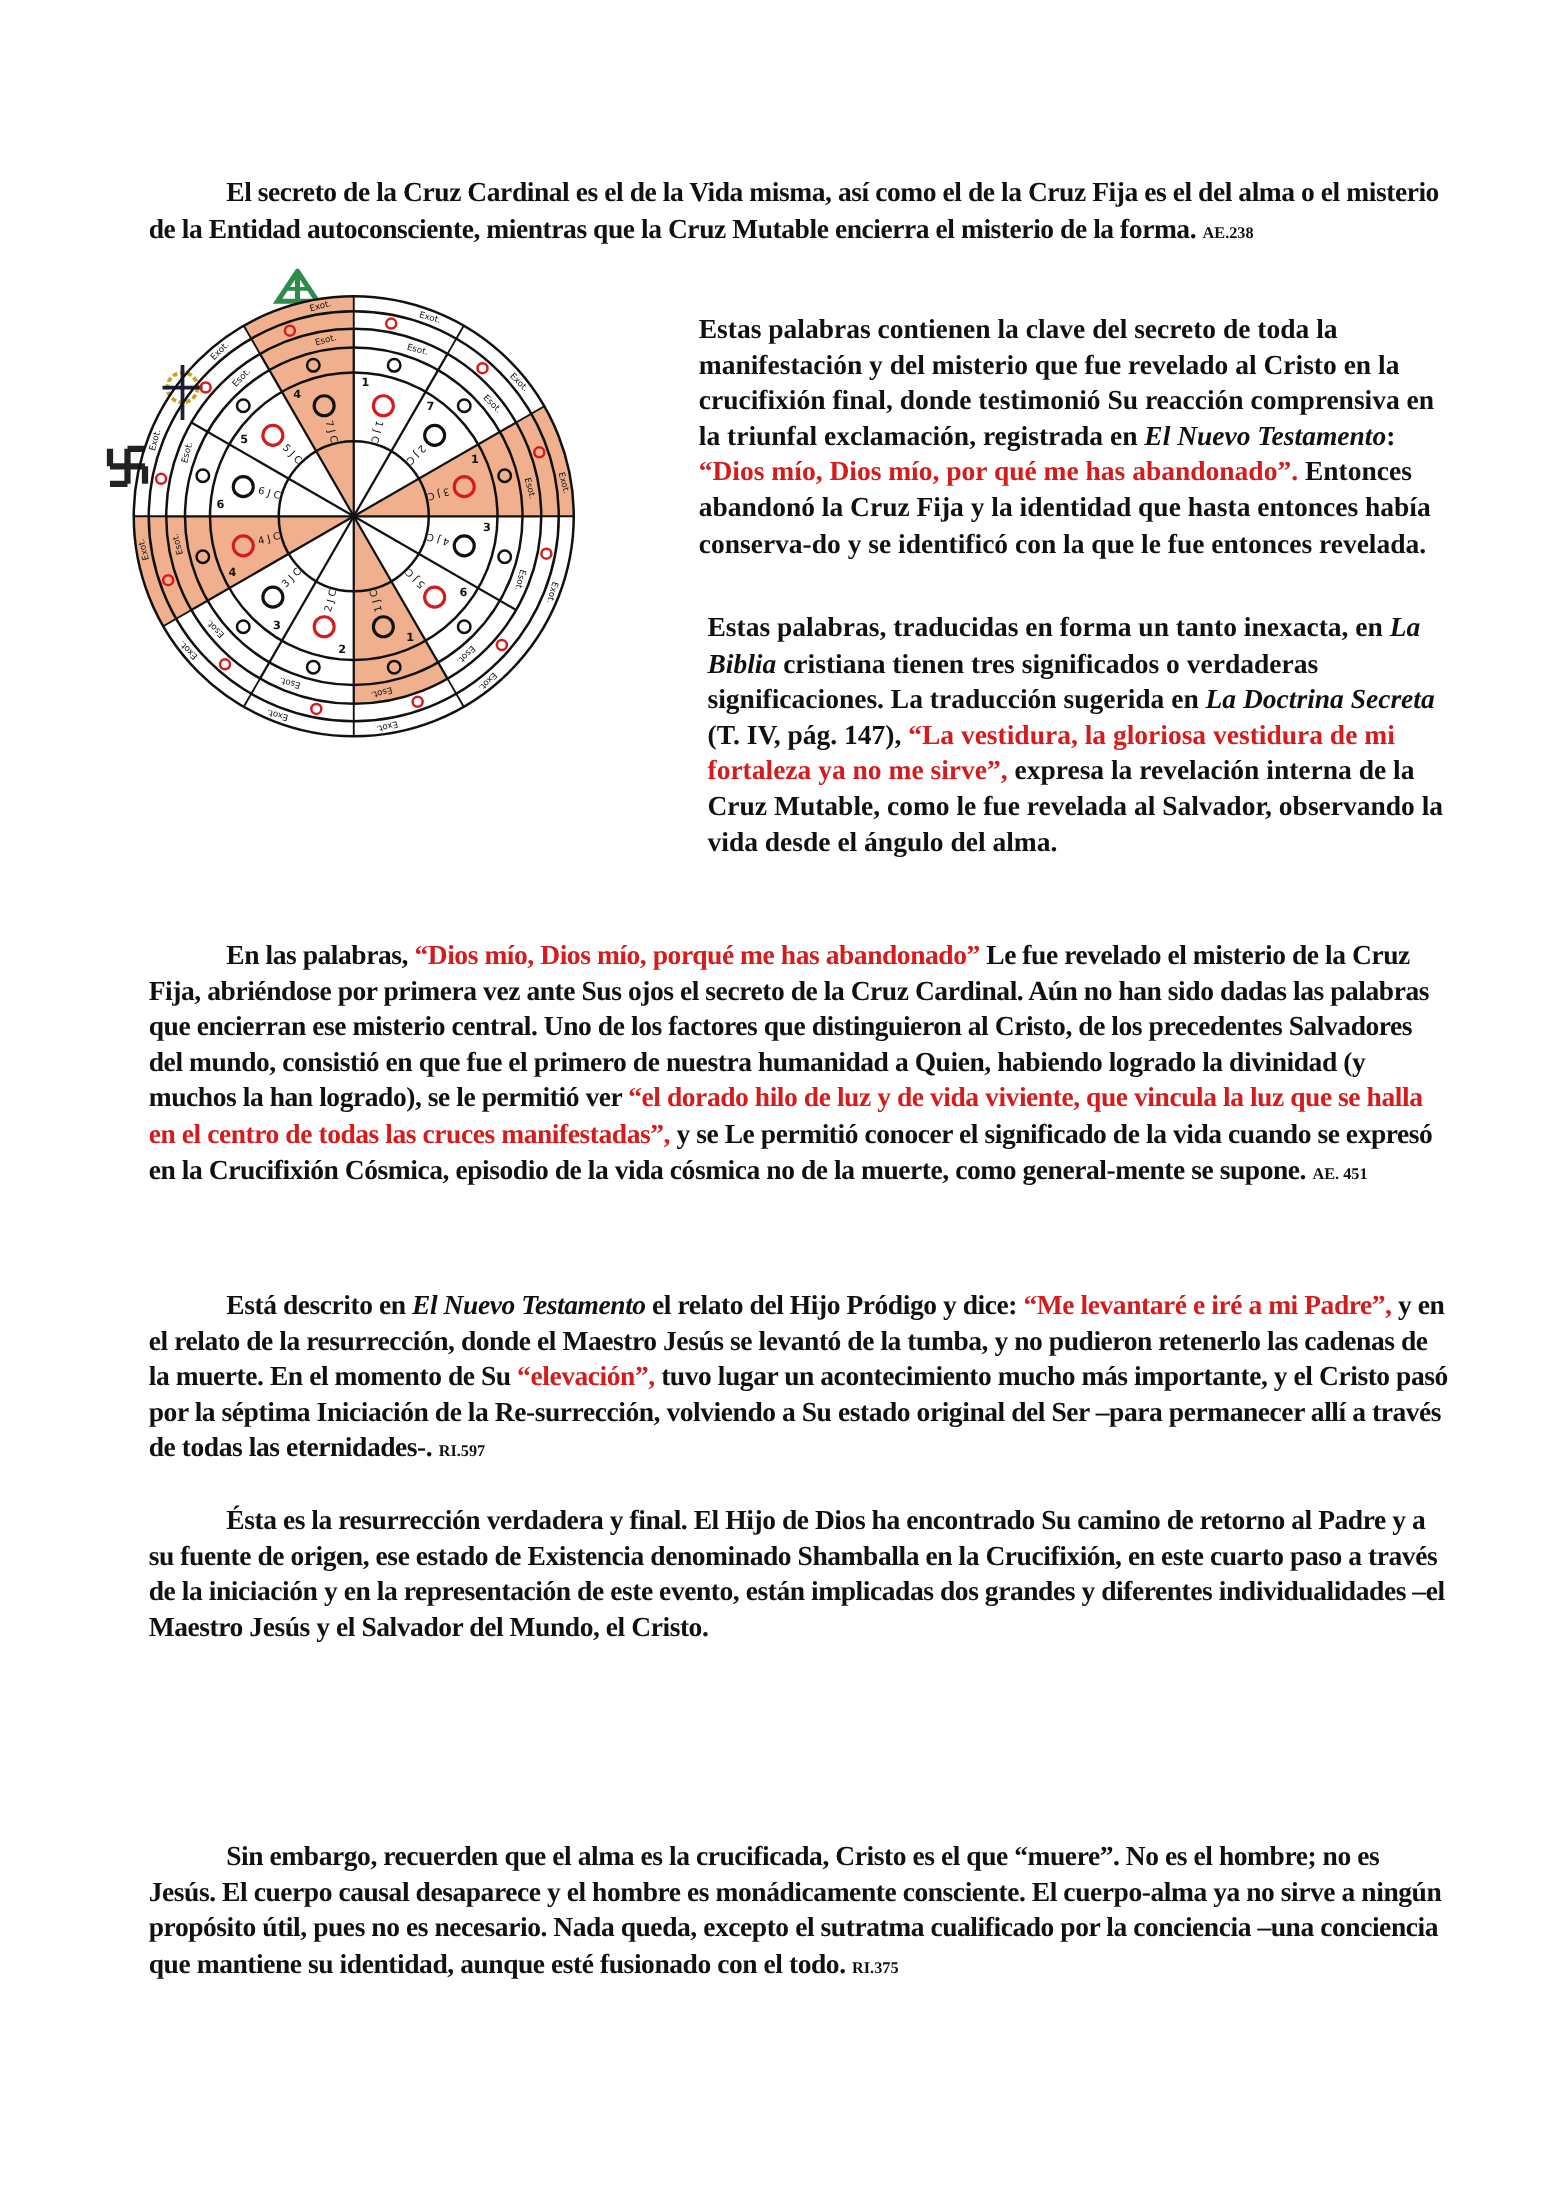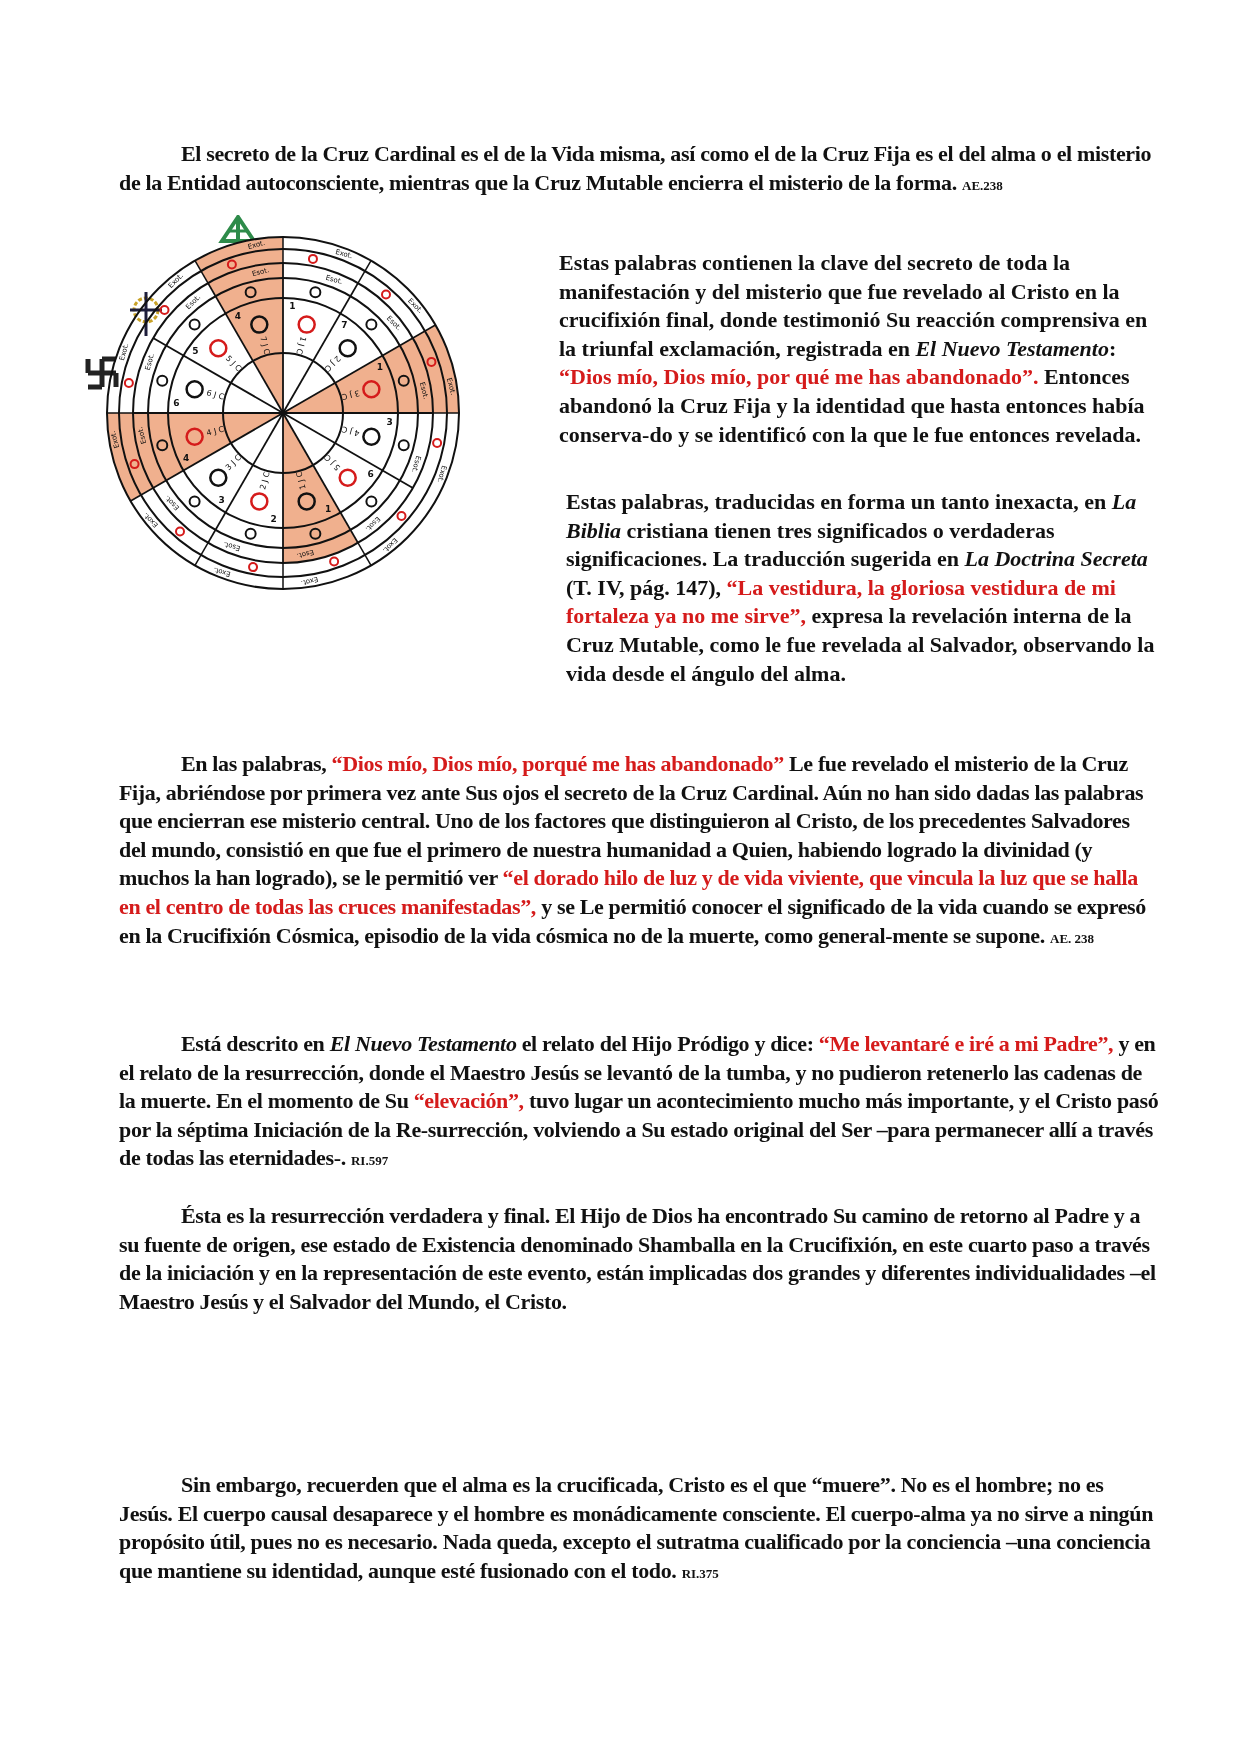--- a/index.html
+++ b/index.html
@@ -183,21 +183,21 @@
 <div class="col" style="top:233px; left:559px;margin-top:16px;">
   <span>Estas palabras contienen la clave del secreto de toda la manifestación y del misterio que fue revelado al Cristo en la crucifixión final, donde testimonió Su reacción comprensiva en la triunfal exclamación, registrada en </span><span class="it">El Nuevo Testamento</span><span>: </span><span class="red">“Dios mío, Dios mío, por qué me has abandonado”.</span><span> Entonces abandonó la Cruz Fija y la identidad que hasta entonces había conserva-do y se identificó con la que le fue entonces revelada.</span>
 </div>
 
 <div class="col" style="top:488px; left:566px; width:594px;">
   <span>Estas palabras, traducidas en forma un tanto inexacta, en </span><span class="it">La Biblia</span><span> cristiana tienen tres significados o verdaderas significaciones. La traducción sugerida en </span><span class="it">La Doctrina Secreta</span><span> (T. IV, pág. 147), </span><span class="red">“La vestidura, la gloriosa vestidura de mi fortaleza ya no me sirve”,</span><span> expresa la revelación interna de la Cruz Mutable, como le fue revelada al Salvador, observando la vida desde el ángulo del alma.</span>
 </div>
 
 <div class="para" style="top:750px;">
   <span class="indent"></span><span>En las palabras, </span><span class="red">“Dios mío, Dios mío, porqué me has abandonado”</span><span> Le fue revelado el misterio de la Cruz Fija, abriéndose por primera vez ante Sus ojos el secreto de la Cruz Cardinal. Aún no han sido dadas las palabras que encierran ese misterio central. Uno de los factores que distinguieron al Cristo, de los precedentes Salvadores del mundo, consistió en que fue el primero de nuestra humanidad a Quien, habiendo logrado la divinidad (y muchos la han logrado), se le permitió ver </span><span class="red">“el dorado hilo de luz y de vida viviente, que vincula la luz que se halla en el centro de todas las cruces manifestadas”,</span><span> y se Le permitió conocer el significado de la vida cuando se expresó en la Crucifixión Cósmica, episodio de la vida cósmica no de la muerte, como general-mente se supone.</span>
-  <span class="ref">AE. 238</span>
+  <span class="ref">AE. 451</span>
 </div>
 
 <div class="para" style="top:1030px;">
   <span class="indent"></span><span>Está descrito en </span><span class="it">El Nuevo Testamento</span><span> el relato del Hijo Pródigo y dice: </span><span class="red">“Me levantaré e iré a mi Padre”,</span><span> y en el relato de la resurrección, donde el Maestro Jesús se levantó de la tumba, y no pudieron retenerlo las cadenas de la muerte. En el momento de Su </span><span class="red">“elevación”,</span><span> tuvo lugar un acontecimiento mucho más importante, y el Cristo pasó por la séptima Iniciación de la Re-surrección, volviendo a Su estado original del Ser –para permanecer allí a través de todas las eternidades-.</span>
   <span class="ref">RI.597</span>
 </div>
 
 <div class="para" style="top:1202px;">
   <span class="indent"></span><span>Ésta es  la resurrección verdadera y final. El Hijo de Dios ha encontrado Su camino de retorno al Padre y a su fuente de origen, ese estado de Existencia denominado Shamballa en la Crucifixión, en este cuarto paso a través de la iniciación y en la representación de este evento, están implicadas dos grandes y diferentes individualidades –el Maestro Jesús y el Salvador del Mundo, el Cristo.</span>
 </div>

